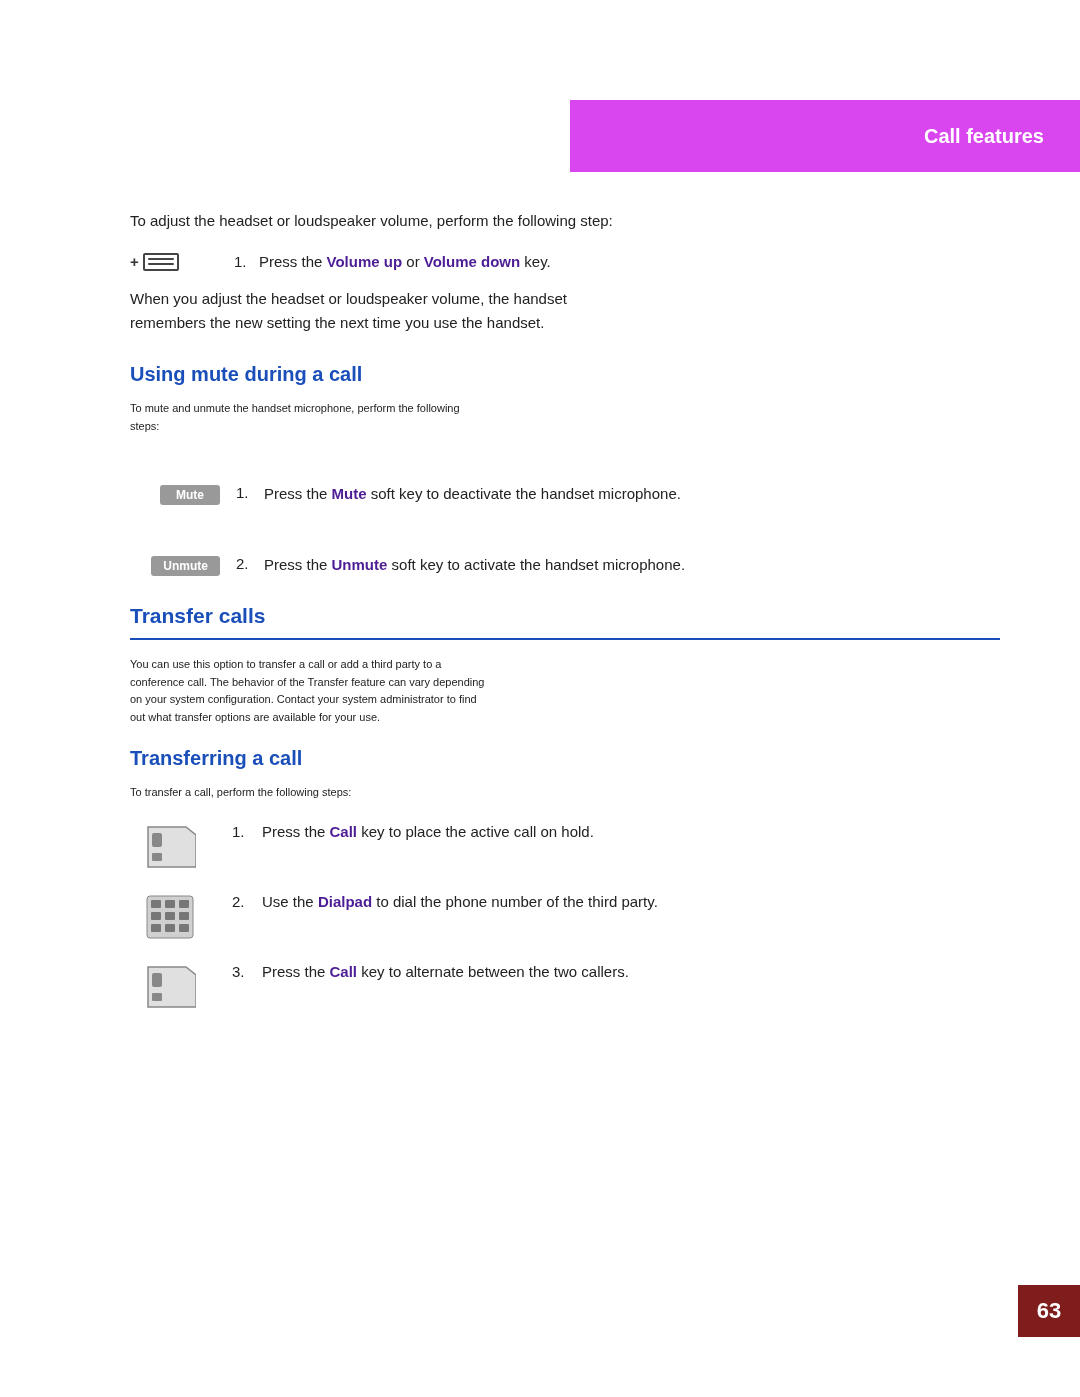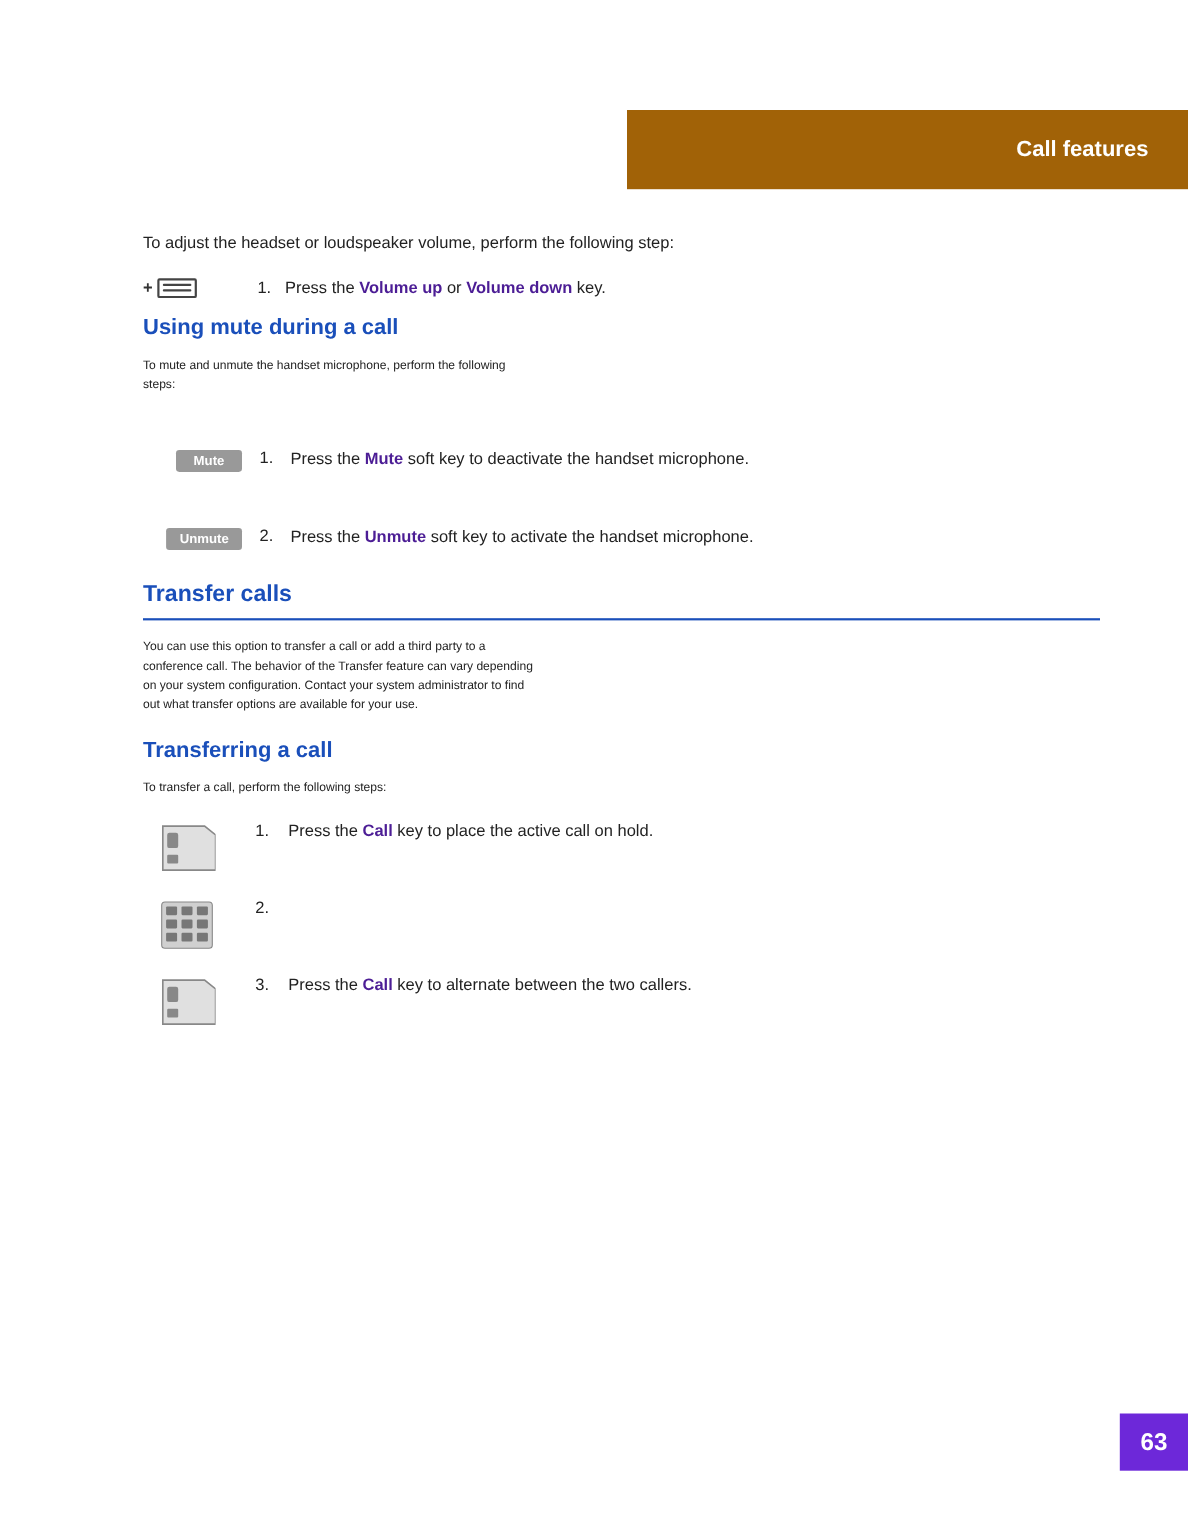--- a/index.html
+++ b/index.html
@@ -21,21 +21,21 @@
       padding: 0;
     }
 
     
     .header-bar {
       position: absolute;
       top: 100px;
       right: 0;
       width: 510px;
       height: 72px;
-      background-color: #a16207;
+      background-color: #d946ef;
       display: flex;
       align-items: center;
       justify-content: flex-end;
       padding-right: 36px;
       margin-left: 28px;
     }
 
     .header-title {
       color: #ffffff;
       font-size: 20px;
@@ -186,21 +186,21 @@
       margin-top: 10px;
     }
 
     
     .page-number-box {
       position: absolute;
       bottom: 60px;
       right: 0;
       width: 62px;
       height: 52px;
-      background: #6d28d9;
+      background: #7f1d1d;
       display: flex;
       align-items: center;
       justify-content: center;
     }
     .page-number {
       color: #ffffff;
       font-size: 22px;
       font-weight: bold;
     }
 
@@ -261,20 +261,23 @@
             </div>
           </div>
         </div>
       </div>
       <div class="step-text">
         <span>1.&nbsp;&nbsp;</span>
         <span>Press the </span><span class="blue-key">Volume up</span><span> or </span><span class="blue-key">Volume down</span><span> key.</span>
       </div>
     </div>
 
+    <p class="memory-text">
+      <span>When you adjust the headset or loudspeaker volume, the handset<br>remembers the new setting the next time you use the handset.</span>
+    </p>
 
     <div class="using-mute-section">
       <h2 class="section-heading">Using mute during a call</h2>
       <p class="section-intro">To mute and unmute the handset microphone, perform the following<br>steps:</p>
 
       <div class="mute-step-row">
         <div class="mute-icon-area">
           <span class="soft-key-btn">Mute</span>
         </div>
         <div class="mute-step-num-text">
@@ -328,20 +331,21 @@
             <rect x="5" y="17" width="10" height="8" rx="1" fill="#777"></rect>
             <rect x="19" y="17" width="10" height="8" rx="1" fill="#777"></rect>
             <rect x="33" y="17" width="10" height="8" rx="1" fill="#777"></rect>
             <rect x="5" y="29" width="10" height="8" rx="1" fill="#777"></rect>
             <rect x="19" y="29" width="10" height="8" rx="1" fill="#777"></rect>
             <rect x="33" y="29" width="10" height="8" rx="1" fill="#777"></rect>
           </svg>
         </div>
         <div class="step-content" style="display: flex; flex-direction: row; align-items: flex-start;">
           <span style="min-width: 22px; margin-right: 8px;">2.</span>
+          <span>Use the <span class="blue-key">Dialpad</span> to dial the phone number of the third party.</span>
         </div>
       </div>
 
       <div class="step-item" style="margin-bottom: 22px; align-items: flex-start;">
         <div class="step-icon-area" style="min-width: 80px; margin-right: 22px; justify-content: center; align-items: flex-start; padding-top: 2px;">
           <svg width="52" height="44" viewBox="0 0 52 44">
             <polygon points="4,2 42,2 52,10 52,42 4,42" fill="#e0e0e0" stroke="#888" stroke-width="1.5"></polygon>
             <rect x="8" y="8" width="10" height="14" rx="2" fill="#888"></rect>
             <rect x="8" y="28" width="10" height="8" rx="1" fill="#888"></rect>
           </svg>

